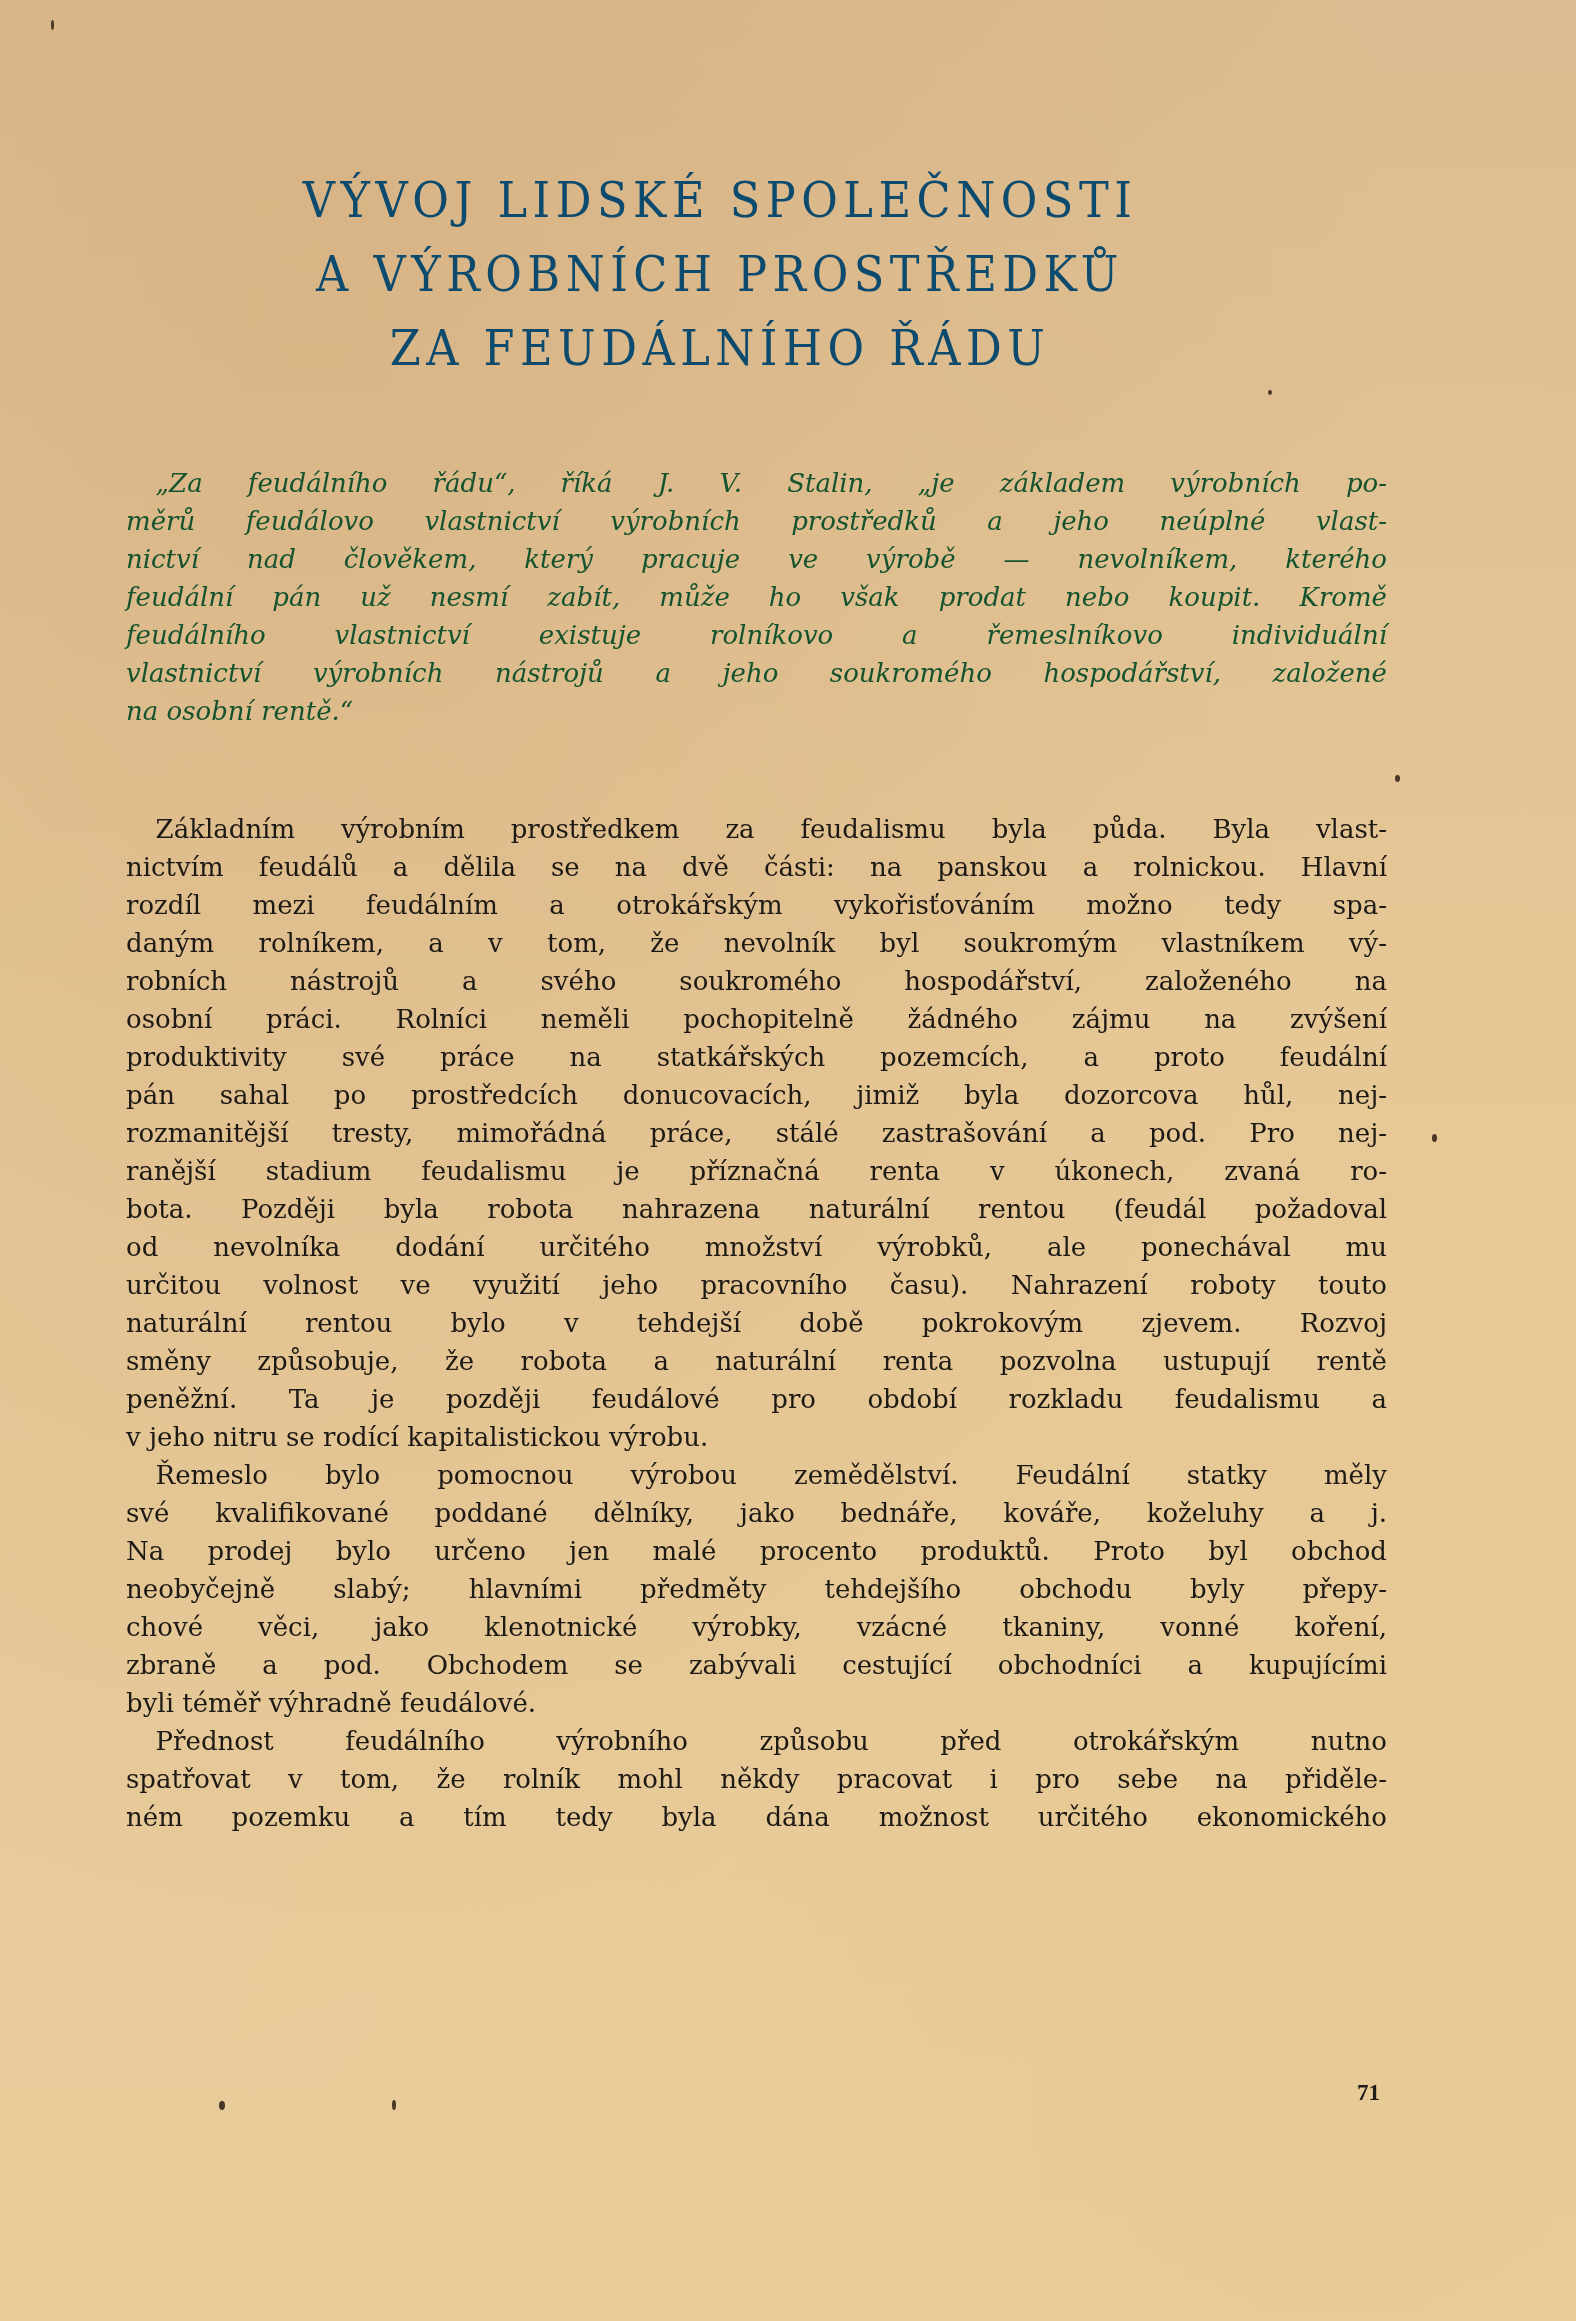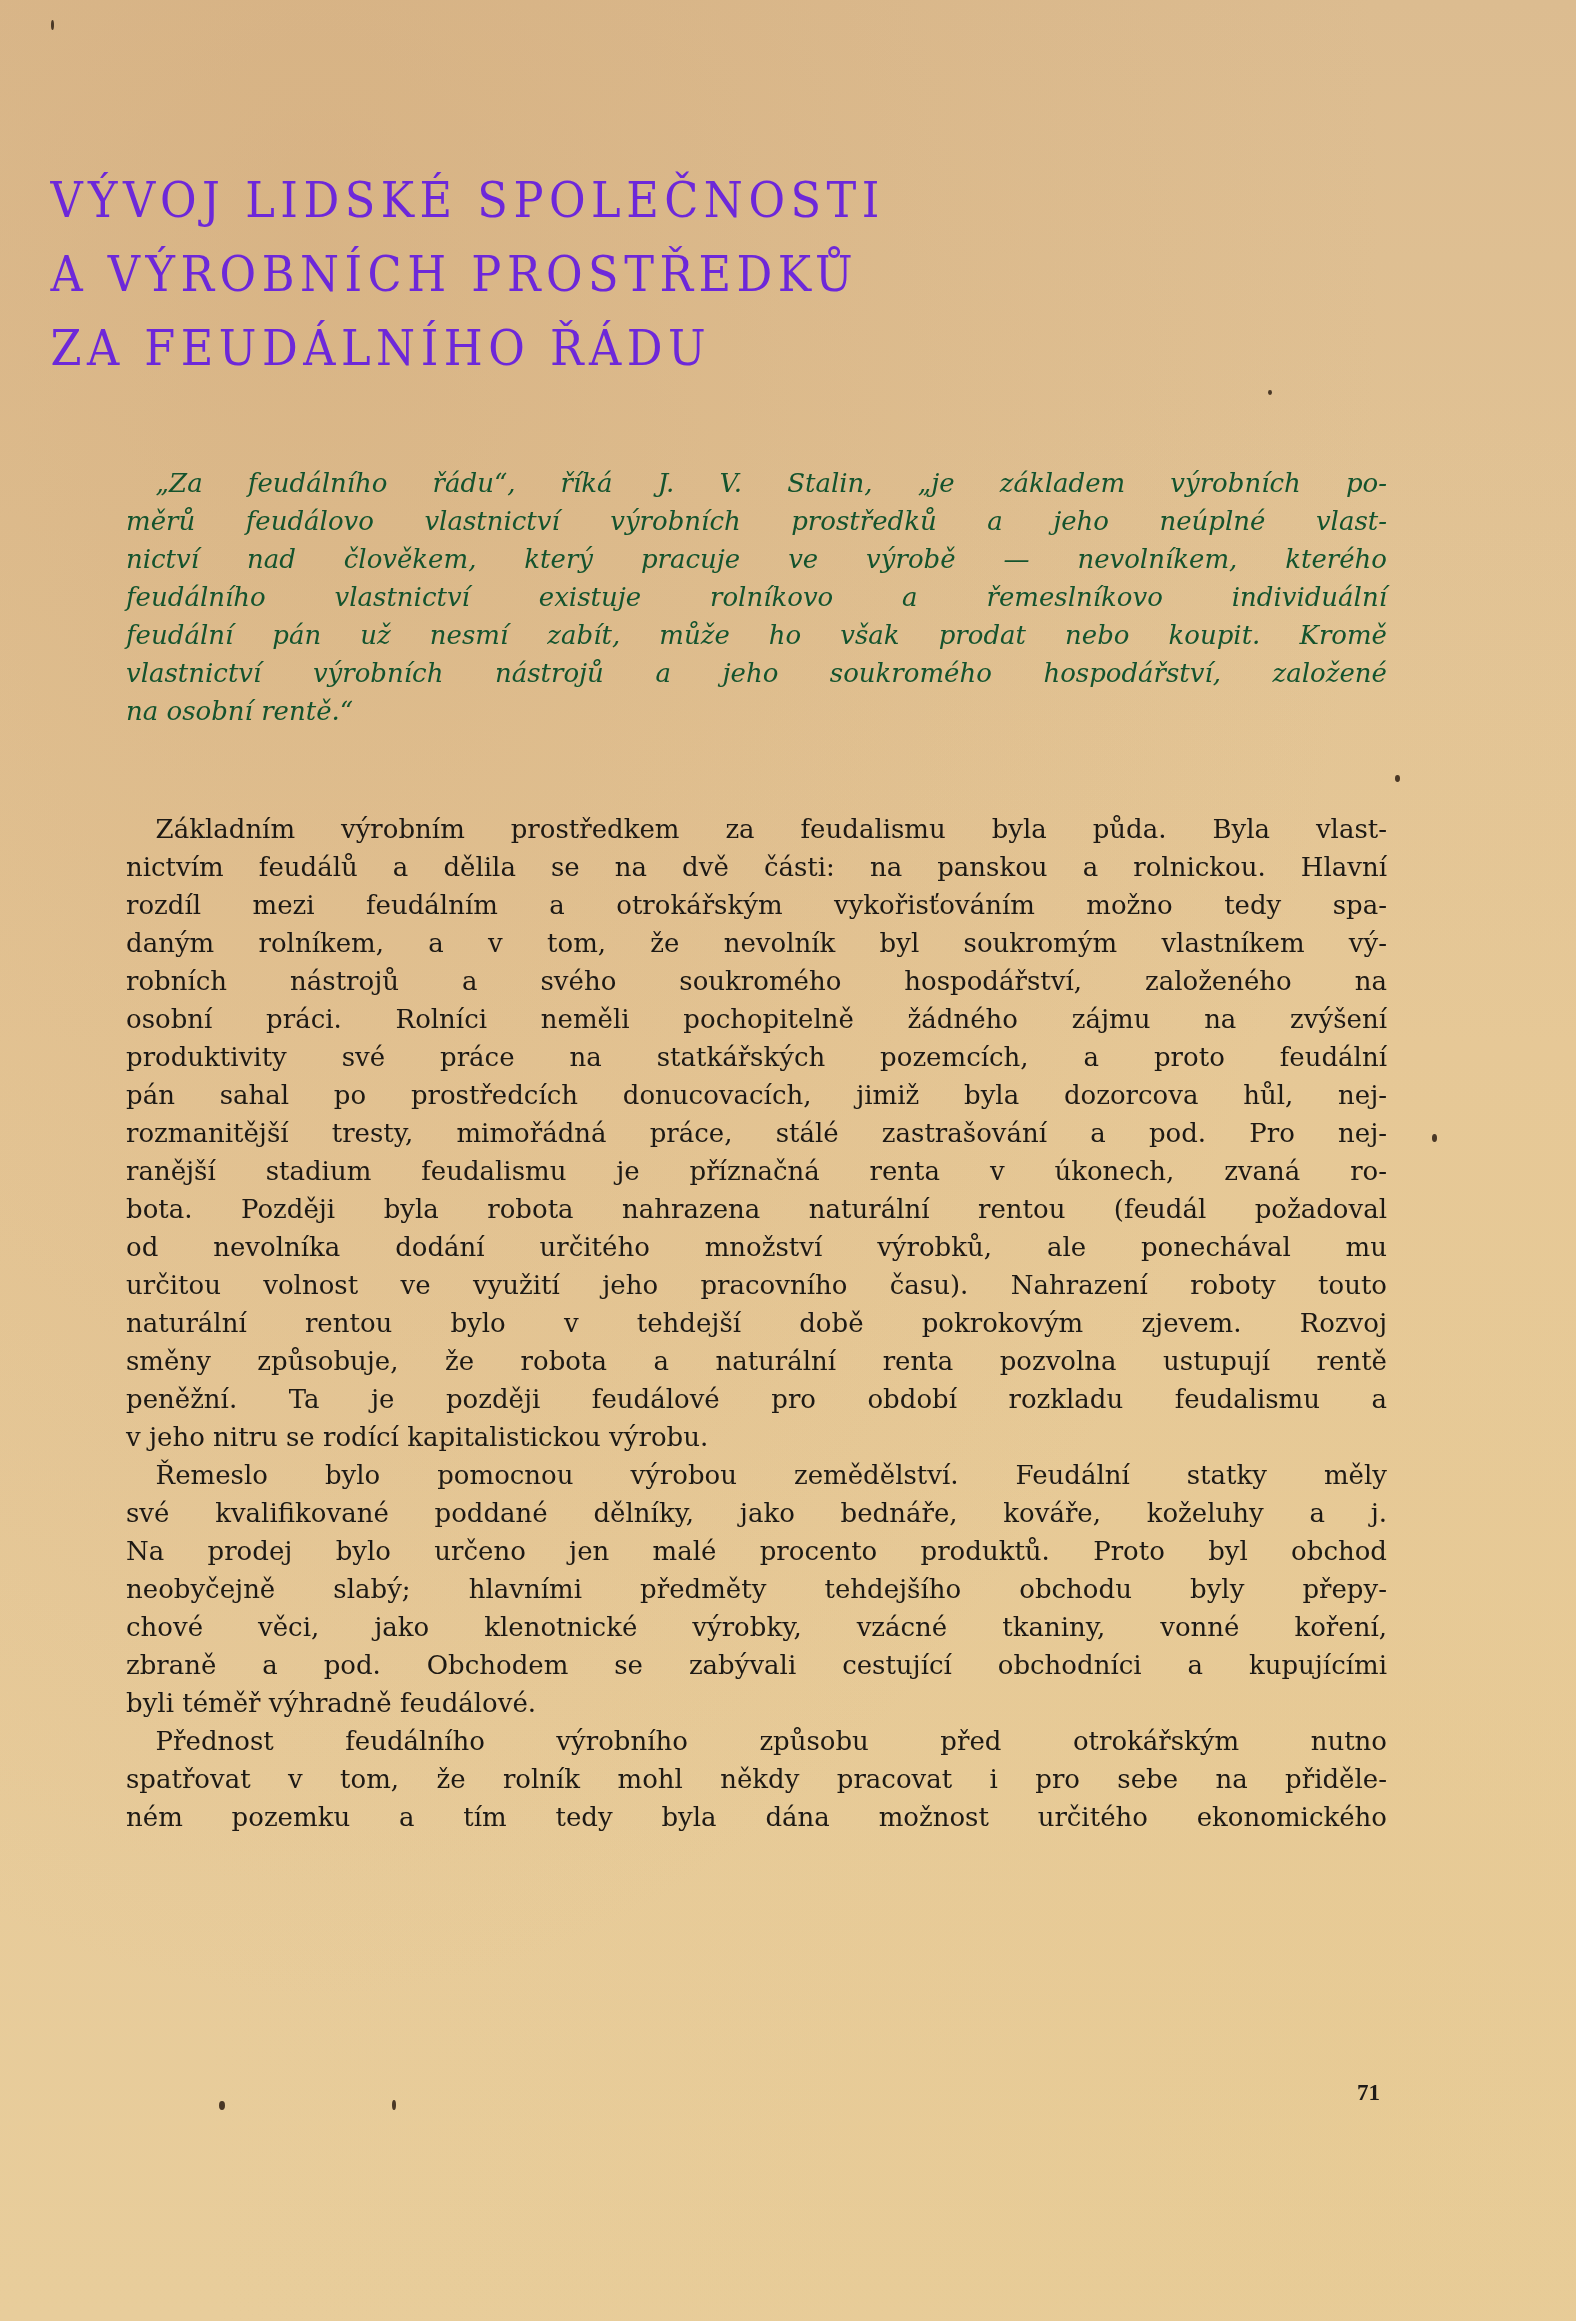--- a/index.html
+++ b/index.html
@@ -20,25 +20,25 @@
     }
     .page {
       position: absolute;
       left: 0; top: 0;
       width: 1576px; height: 2322px;
     }
     .title {
       position: absolute;
       left: 0;
       width: 1440px;
-      text-align: left;
+      text-align: center;
       top: 163px;
       font-family: "DejaVu Serif", "Liberation Serif", serif;
       font-weight: normal;
-      color: #6d28d9;
+      color: #0c4a6e;
     }
     .title-line {
       display: block;
       font-size: 48px;
       line-height: 74px;
       letter-spacing: 5.9px;
       white-space: nowrap;
       transform: scaleX(0.93);
     }
     .block {
@@ -98,22 +98,22 @@
   <h1 class="title" style="margin:0;">
     <span class="title-line">VÝVOJ LIDSKÉ SPOLEČNOSTI</span>
     <span class="title-line">A VÝROBNÍCH PROSTŘEDKŮ</span>
     <span class="title-line">ZA FEUDÁLNÍHO ŘÁDU</span>
   </h1>
 
   <blockquote class="block quote" style="margin:0;">
     <span class="line indent">„Za feudálního řádu“, říká J. V. Stalin, „je základem výrobních po-</span>
     <span class="line">měrů feudálovo vlastnictví výrobních prostředků a jeho neúplné vlast-</span>
     <span class="line">nictví nad člověkem, který pracuje ve výrobě — nevolníkem, kterého</span>
+    <span class="line">feudální pán už nesmí zabít, může ho však prodat nebo koupit. Kromě</span>
     <span class="line">feudálního vlastnictví existuje rolníkovo a řemeslníkovo individuální</span>
-    <span class="line">feudální pán už nesmí zabít, může ho však prodat nebo koupit. Kromě</span>
     <span class="line">vlastnictví výrobních nástrojů a jeho soukromého hospodářství, založené</span>
     <span class="line last">na osobní rentě.“</span>
   </blockquote>
 
   <div class="block body-text">
     <div>
       <span class="line indent">Základním výrobním prostředkem za feudalismu byla půda. Byla vlast-</span>
       <span class="line">nictvím feudálů a dělila se na dvě části: na panskou a rolnickou. Hlavní</span>
       <span class="line">rozdíl mezi feudálním a otrokářským vykořisťováním možno tedy spa-</span>
       <span class="line">daným rolníkem, a v tom, že nevolník byl soukromým vlastníkem vý-</span>

